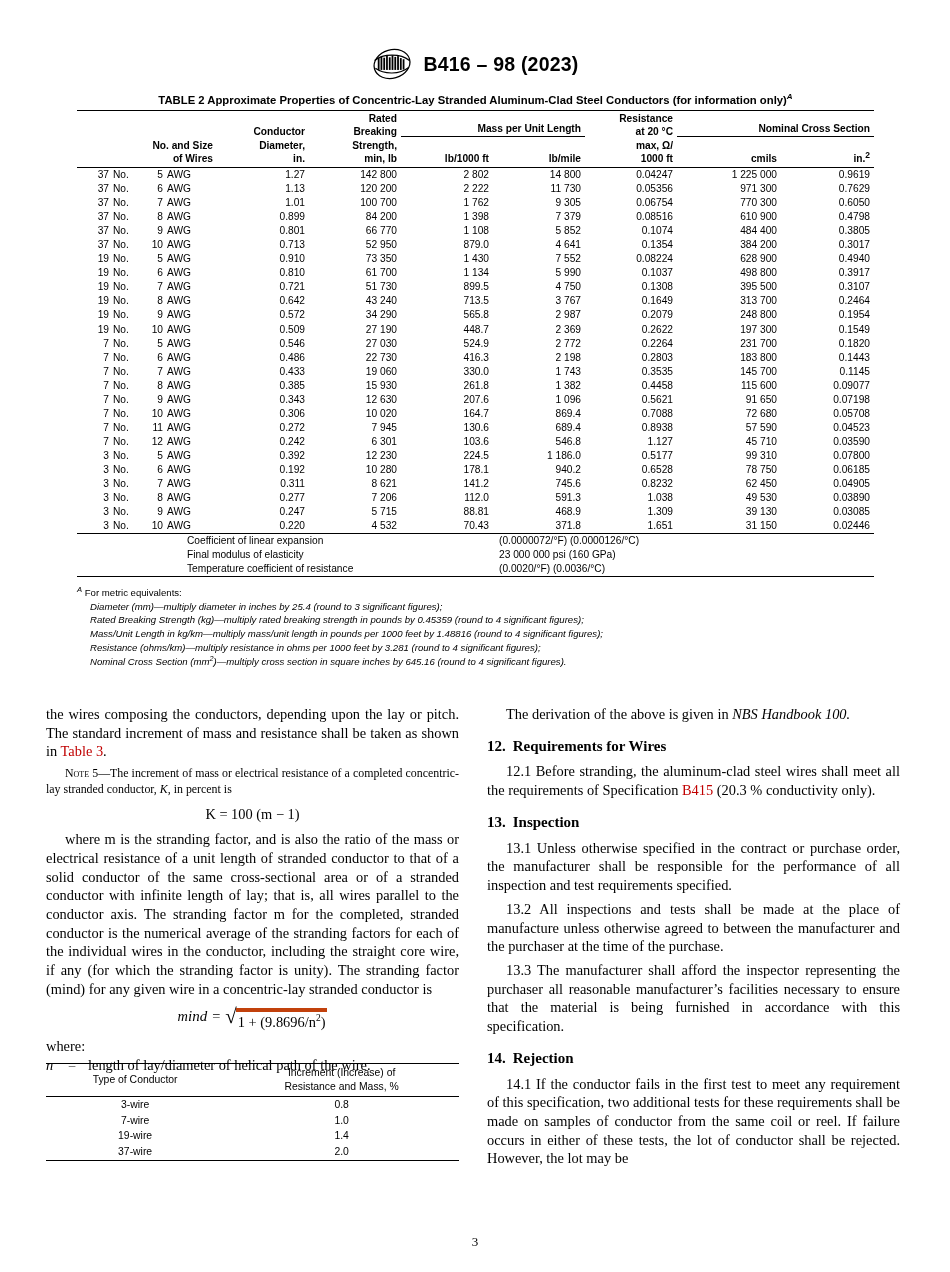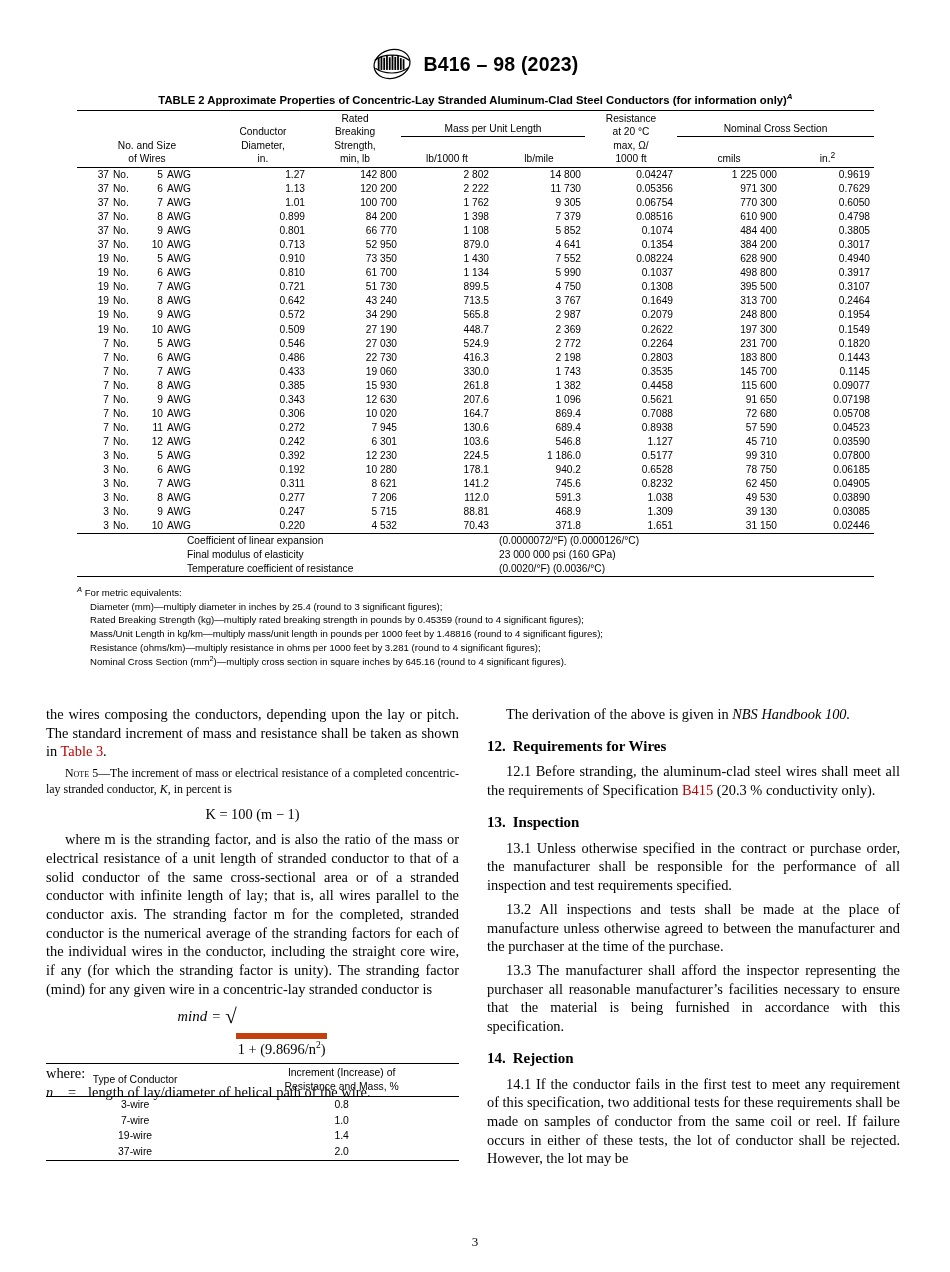--- a/index.html
+++ b/index.html
@@ -59,21 +59,21 @@
   .t2-caption sup{font-size:8px; font-style:italic; font-weight:bold;}
   table.t2{
     width:100%;
     border-collapse:collapse;
     font-family:"Liberation Sans", sans-serif;
     font-size:10.2px;
     line-height:1.32;
   }
   table.t2 .rule-top  > *{border-top:1.6px solid #000;}
   table.t2 .rule-thin > *{border-top:0.9px solid #000;}
-  table.t2 th{font-weight:normal; padding:1px 4px; vertical-align:bottom;}
+  table.t2 th{font-weight:bold; padding:1px 4px; vertical-align:bottom;text-align:right;}
   table.t2 td{padding:0.3px 4px;}
   .hd-cell{text-align:center; vertical-align:middle;}
   .grp-rule{
     border-bottom:0.9px solid #000;
     padding-bottom:1px;
   }
   .colA{width:140px;}
   .colB{width:92px;}
   .colC{width:92px;}
   .colD{width:92px;}
@@ -102,21 +102,21 @@
   .t2-notes{
     position:absolute;
     top:585px;
     left:77px;
     width:800px;
     font-family:"Liberation Sans", sans-serif;
     font-size:9.6px;
     line-height:1.42;
   }
   .t2-notes .lead sup{font-size:7.6px; font-style:italic;}
-  .t2-notes .ind{padding-left:13px;}
+  .t2-notes .ind{padding-left:13px;font-style:italic;}
   .t2-notes sup{font-size:7.3px;}
 
   
   .col-left{
     position:absolute;
     top:705px;
     left:46px;
     width:413px;
   }
   .col-right{
@@ -172,24 +172,23 @@
     display:inline-flex;
     align-items:flex-start;
     font-size:14.4px;
   }
   .radical .sign{
     font-size:21px;
     line-height:0.82;
     margin-right:-1px;
   }
   .radical .rad-body{
-    border-top:6px solid #c2410c;
+    border-top:4px solid #c2410c;
     padding:1px 2px 0 2px;
     line-height:1.15;
-    margin-top:25px;
   }
   .sub{font-size:15px; vertical-align:-2px; font-style:italic;}
   sup.sm{font-size:9.5px;}
 
   
   .t3-wrap{
     position:absolute;
     top:1063px;
     left:46px;
     width:413px;

